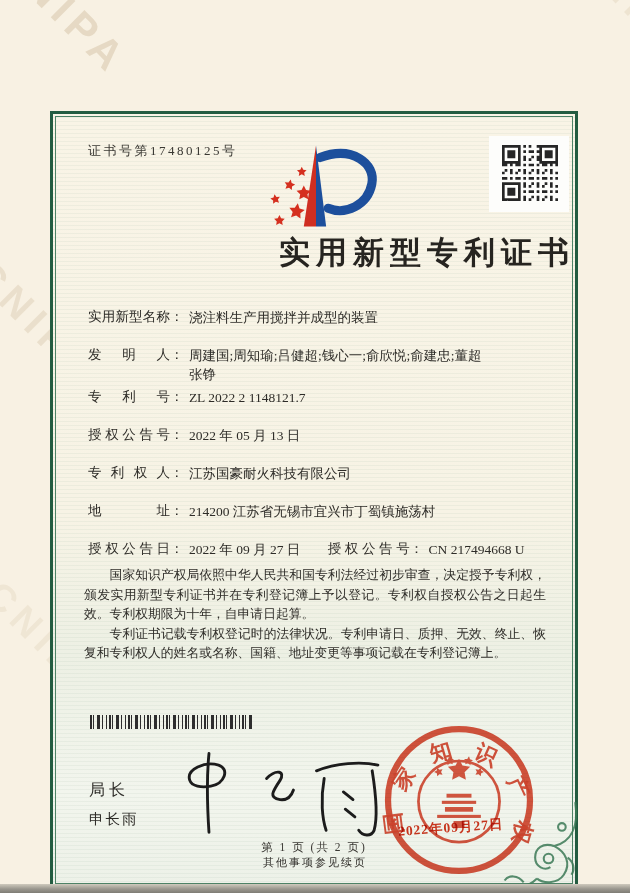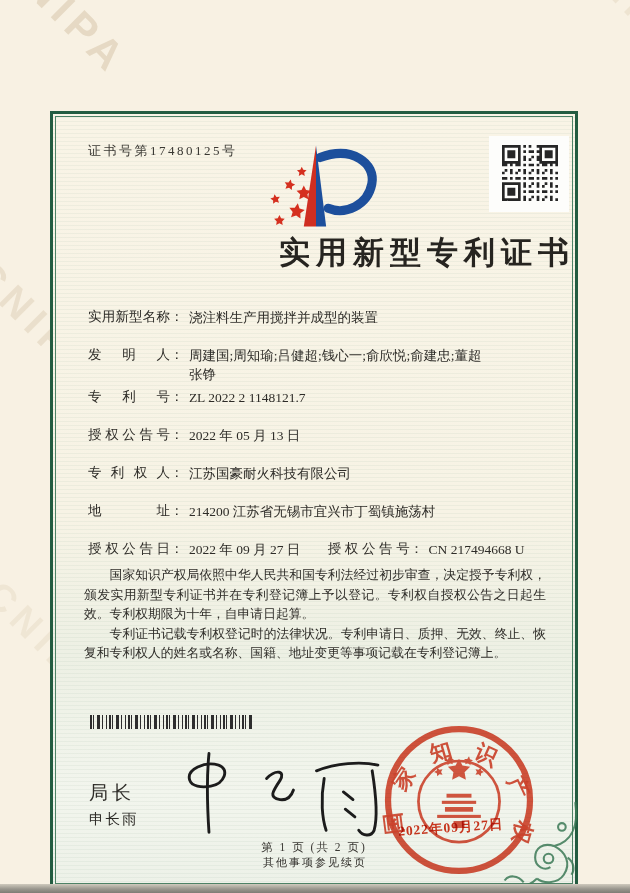--- a/index.html
+++ b/index.html
@@ -23,21 +23,21 @@
   .flabel{display:inline-block;width:82px;text-align:justify;text-align-last:justify;vertical-align:top;}
   .colon{vertical-align:top;}
   .fvalue{display:inline-block;vertical-align:top;margin-left:2px;line-height:19px;}
   .paras{position:absolute;left:31px;top:452px;width:462px;font-size:12.8px;line-height:19.5px;
          color:#2f2d29;text-align:justify;}
   .paras p{margin:0;text-indent:2em;}
   .barcode{position:absolute;left:37px;top:601px;width:162px;height:14px;
     background:repeating-linear-gradient(90deg,#2d2d2d 0 2px,transparent 2px 3px,#2d2d2d 3px 4px,
       transparent 4px 7px,#2d2d2d 7px 10px,transparent 10px 12px,#2d2d2d 12px 13px,transparent 13px 16px,
       #2d2d2d 16px 17px,transparent 17px 19px);}
-  .signer-title{position:absolute;left:36px;top:666px;font-size:19px;letter-spacing:4px;color:#2e2c28;}
+  .signer-title{position:absolute;left:36px;top:666px;font-size:16px;letter-spacing:4px;color:#2e2c28;}
   .signer-name{position:absolute;left:36px;top:696px;font-size:14.5px;letter-spacing:2px;color:#2e2c28;}
   .signature{position:absolute;left:112px;top:628px;width:255px;height:96px;}
   .seal{position:absolute;left:328px;top:608px;width:156px;height:156px;mix-blend-mode:multiply;opacity:.93;}
   .seal-date{position:absolute;left:345px;top:705px;font-size:13.5px;color:#d5371f;font-weight:bold;
              letter-spacing:1px;transform:rotate(-4deg);mix-blend-mode:multiply;}
   .page-no{position:absolute;left:0;top:726px;width:100%;text-align:center;
            font-size:11.5px;letter-spacing:2px;color:#3a3833;}
   .flourish{position:absolute;right:-6px;bottom:-12px;width:86px;height:100px;}
   .foot-note{position:absolute;left:0;top:855px;width:100%;text-align:center;
              font-size:11px;letter-spacing:2px;color:#2e2c28;}

